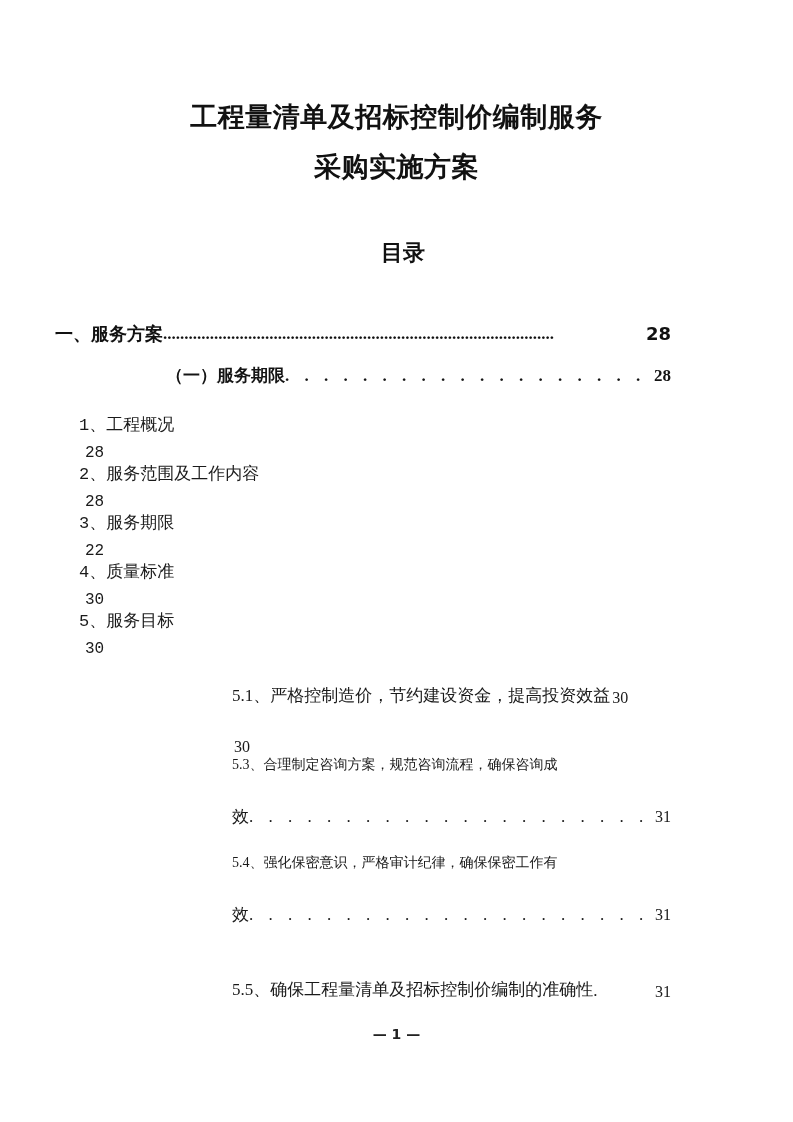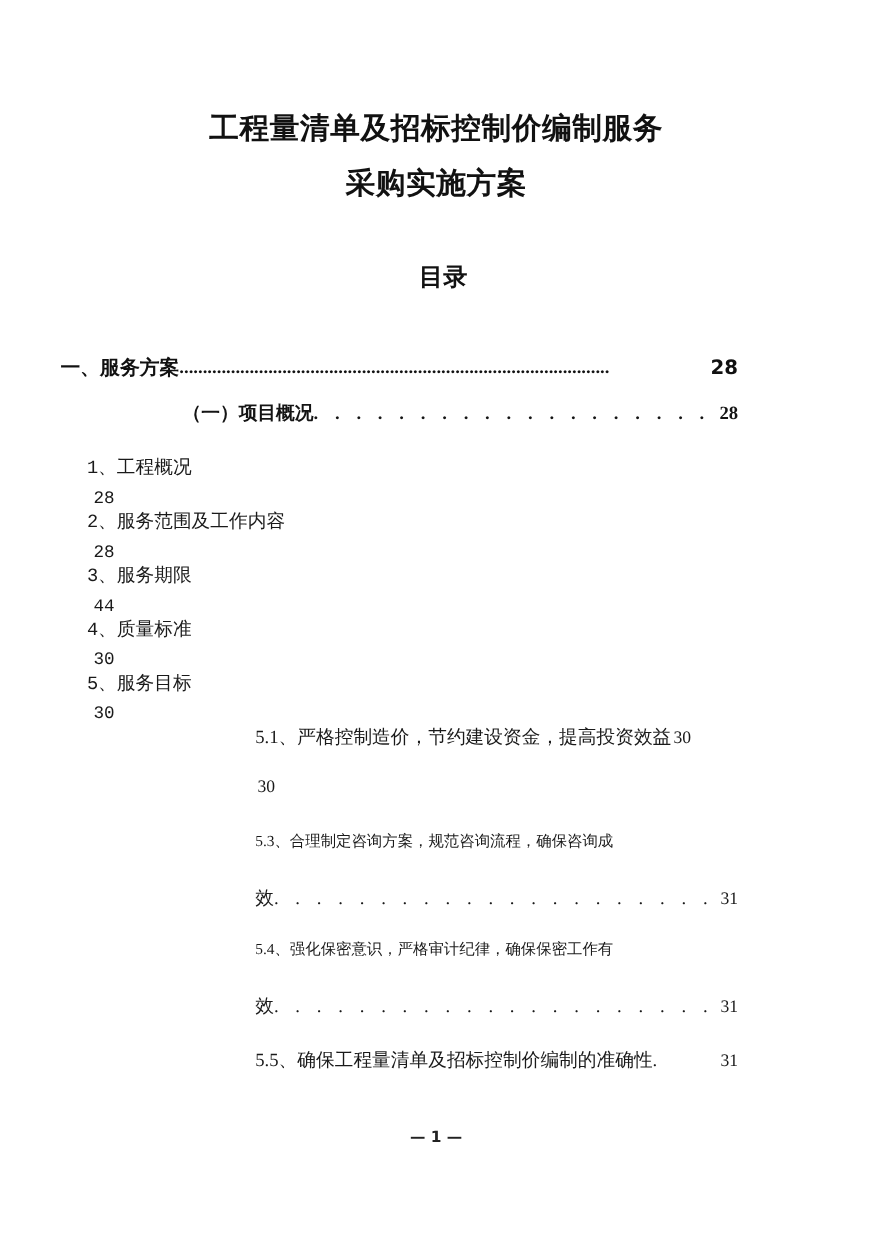--- a/index.html
+++ b/index.html
@@ -127,20 +127,21 @@
   .lvl3 .pageno { padding-left: 6px; font-size: 16px; }
 
   
   .lvl4 {
     padding-left: 232px;
     font-family: "Liberation Serif", "DejaVu Serif", serif;
     font-weight: normal;
     font-size: 17px;
     height: 49px;
     color: #1a1a1a;
+    align-items: flex-end;
   }
   .lvl4 .leader { letter-spacing: 5.5px; }
   .lvl4 .pageno { padding-left: 4px; font-size: 16px; }
 
   
   .wrap-group { width: 100%; }
   .wrap-group .row-first {
     padding-left: 232px;
     padding-right: 110px;
     height: 49px;
@@ -196,38 +197,38 @@
 
   <div class="toc-heading">目录</div>
 
   <div class="toc" id="toc-list">
       <div class="toc-entry lvl1">
         <span class="label">一、服务方案</span>
         <span class="leader">............................................................................................</span>
         <span class="pageno">28</span>
       </div>
       <div class="toc-entry lvl2">
-        <span class="label">（一）项目概况</span>
+        <span class="label">（一）服务期限</span>
         <span class="leader">. . . . . . . . . . . . . . . . . . . . . . . . . . . . . . . . . . . . . . . . . . . . . . . . . . . . . . . . . .</span>
         <span class="pageno">28</span>
       </div>
       <div class="toc-entry lvl3">
         <span class="label">1、工程概况</span>
         <span class="leader">. . . . . . . . . . . . . . . . . . . . . . . . . . . . . . . . . . . . . . . . . . . . . . . . . . . . . . . . . .</span>
         <span class="pageno">28</span>
       </div>
       <div class="toc-entry lvl3">
         <span class="label">2、服务范围及工作内容</span>
         <span class="leader">. . . . . . . . . . . . . . . . . . . . . . . . . . . . . . . . . . . . . . . . . . . . . . . . . . . . . . . . . .</span>
         <span class="pageno">28</span>
       </div>
       <div class="toc-entry lvl3">
         <span class="label">3、服务期限</span>
         <span class="leader">. . . . . . . . . . . . . . . . . . . . . . . . . . . . . . . . . . . . . . . . . . . . . . . . . . . . . . . . . .</span>
-        <span class="pageno">44</span>
+        <span class="pageno">22</span>
       </div>
       <div class="toc-entry lvl3">
         <span class="label">4、质量标准</span>
         <span class="leader">. . . . . . . . . . . . . . . . . . . . . . . . . . . . . . . . . . . . . . . . . . . . . . . . . . . . . . . . . .</span>
         <span class="pageno">30</span>
       </div>
       <div class="toc-entry lvl3">
         <span class="label">5、服务目标</span>
         <span class="leader">. . . . . . . . . . . . . . . . . . . . . . . . . . . . . . . . . . . . . . . . . . . . . . . . . . . . . . . . . .</span>
         <span class="pageno">30</span>

